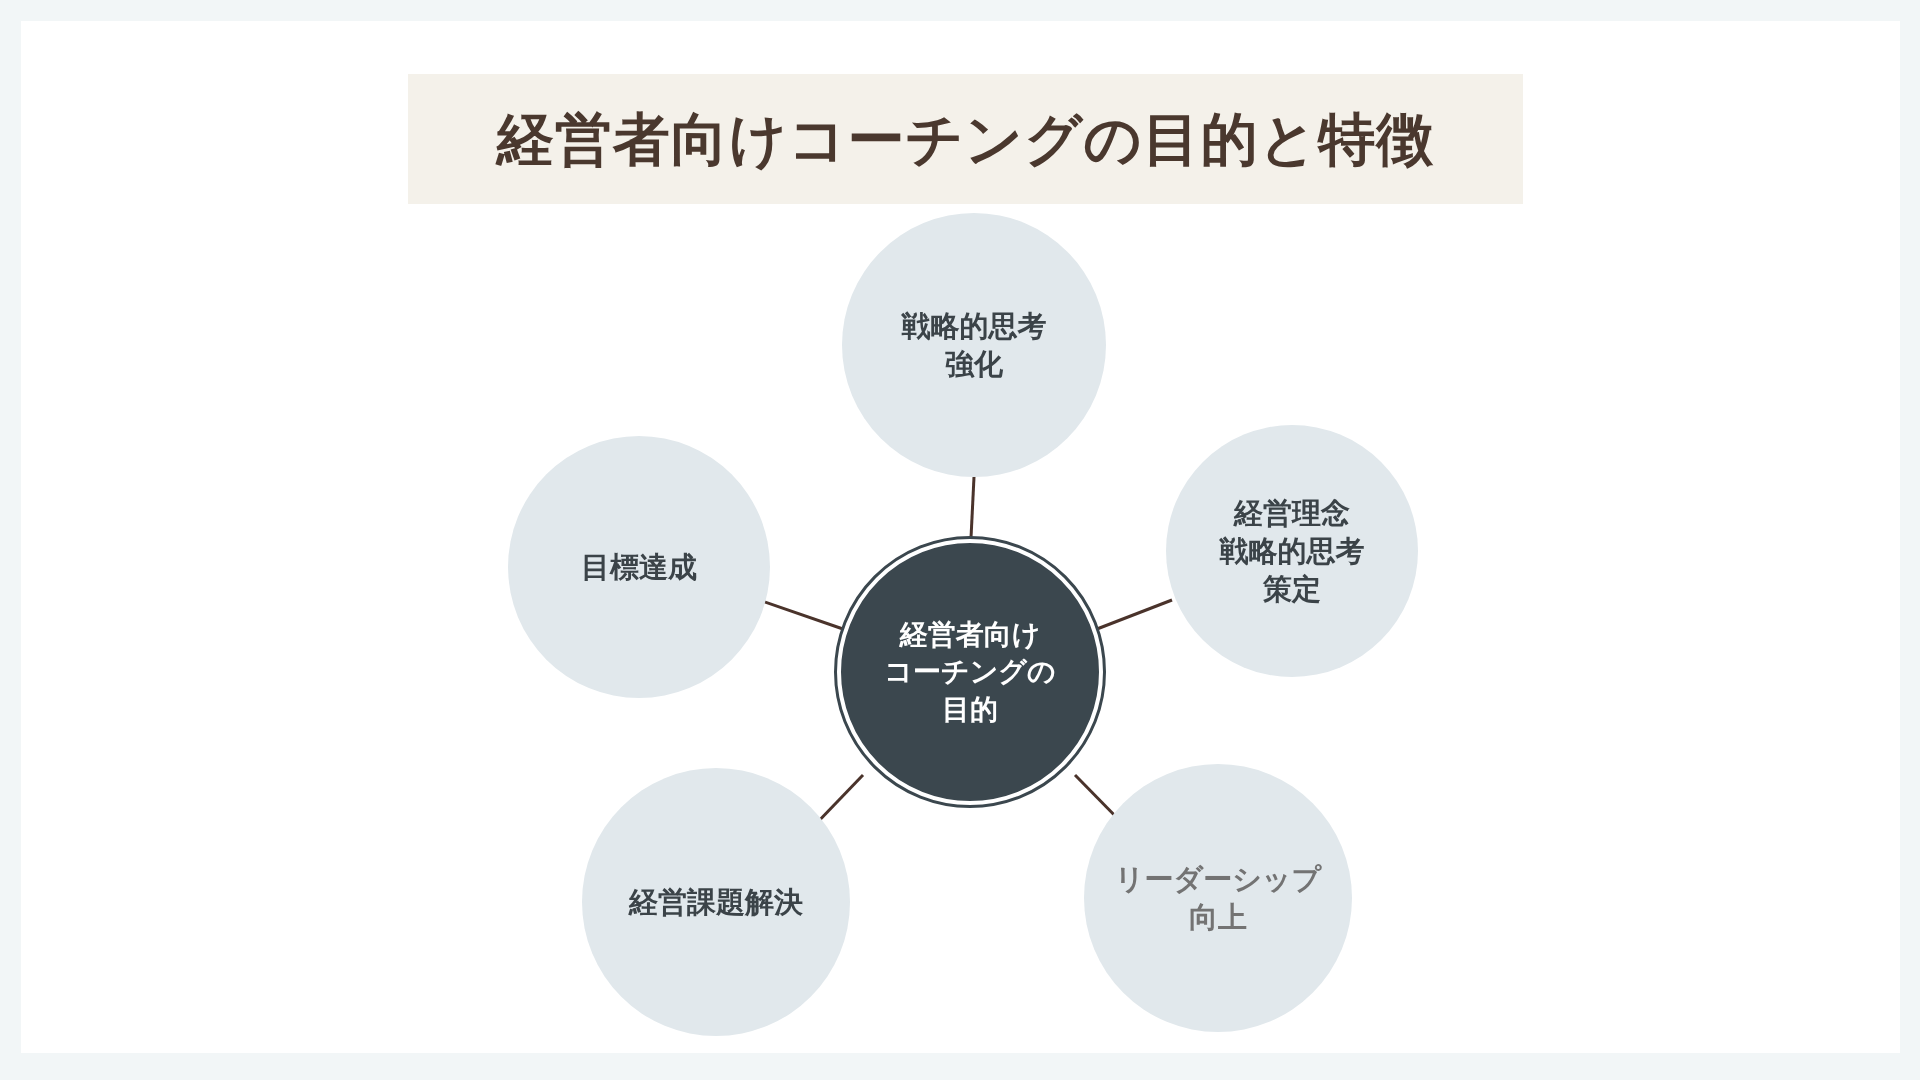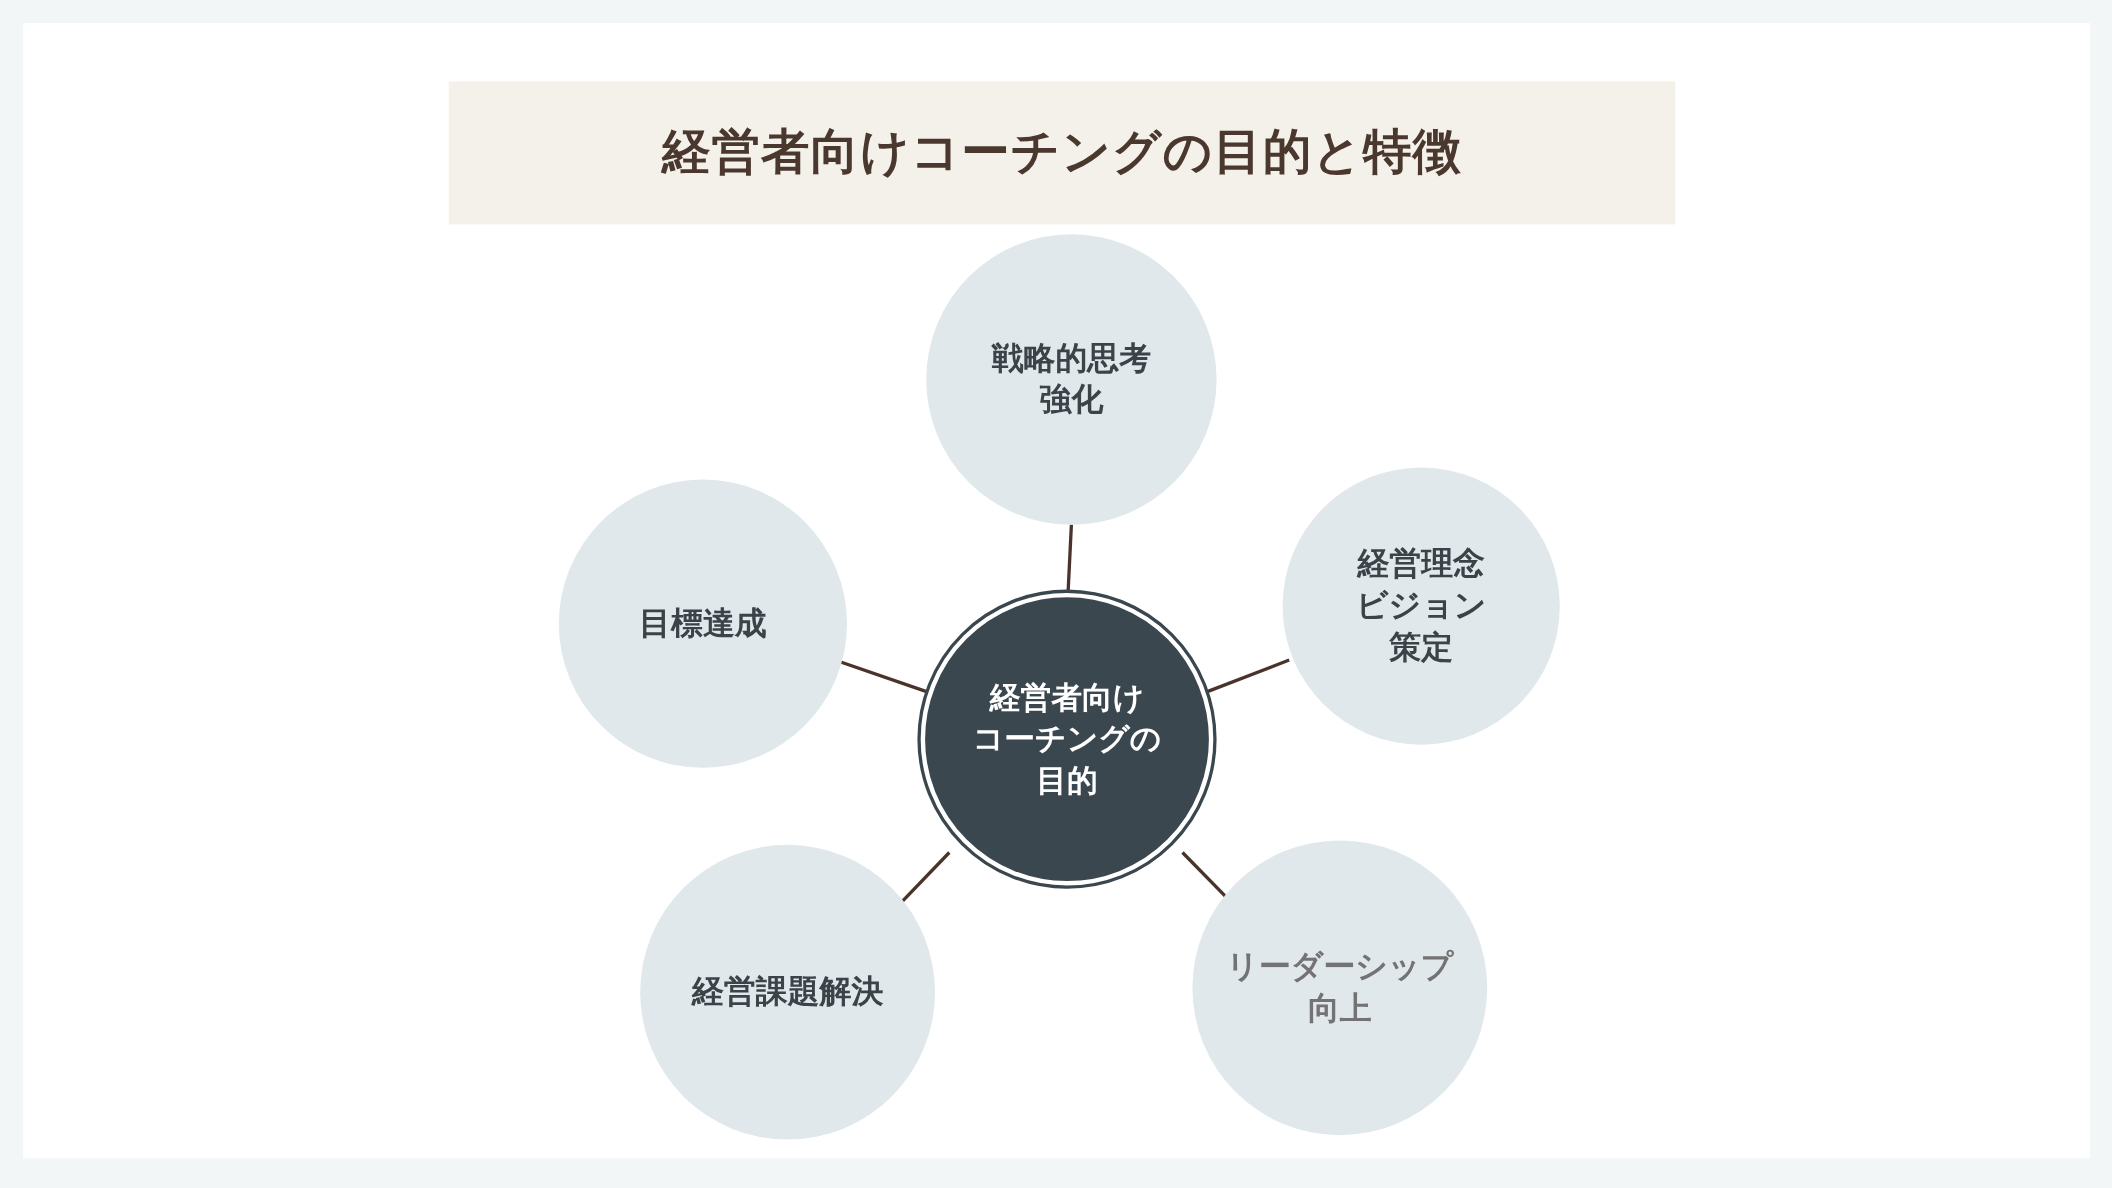--- a/index.html
+++ b/index.html
@@ -34,21 +34,21 @@
   #title-band {
     position:absolute;
     left:408px; top:74px;
     width:1115px; height:130px;
     background:#f4f1ea;
     display:flex;
     align-items:center;
     justify-content:center;
   }
   #title-text {
-    font-size:44px;
+    font-size:57px;
     font-weight:bold;
     color:#4a382e;
     letter-spacing:1px;
     line-height:1.1;
     white-space:nowrap;
   }
 
   
   #diagram {
     position:absolute;
@@ -116,21 +116,21 @@
         <line x1="863" y1="775" x2="812" y2="828" stroke="#4a332b" stroke-width="3"></line>
         <line x1="843" y1="629" x2="759" y2="600" stroke="#4a332b" stroke-width="3"></line>
       </svg>
 
   <div class="node satellite" style="left: 842px; top: 213px; width: 264px; height: 264px; background: rgb(225, 232, 236);">
         <div class="node-label" style="color: rgb(59, 67, 72);">戦略的思考
 強化</div>
       </div>
       <div class="node satellite" style="left: 1166px; top: 425px; width: 252px; height: 252px; background: rgb(225, 232, 236);">
         <div class="node-label" style="color: rgb(59, 67, 72);">経営理念
-ビジョン
+戦略的思考
 策定</div>
       </div>
       <div class="node satellite" style="left: 1084px; top: 764px; width: 268px; height: 268px; background: rgb(225, 232, 236);">
         <div class="node-label" style="color: #737373; text-align: center;">リーダーシップ
 向上</div>
       </div>
       <div class="node satellite" style="left: 582px; top: 768px; width: 268px; height: 268px; background: rgb(225, 232, 236);">
         <div class="node-label" style="color: rgb(59, 67, 72);">経営課題解決</div>
       </div>
       <div class="node satellite" style="left: 508px; top: 436px; width: 262px; height: 262px; background: rgb(225, 232, 236);">

